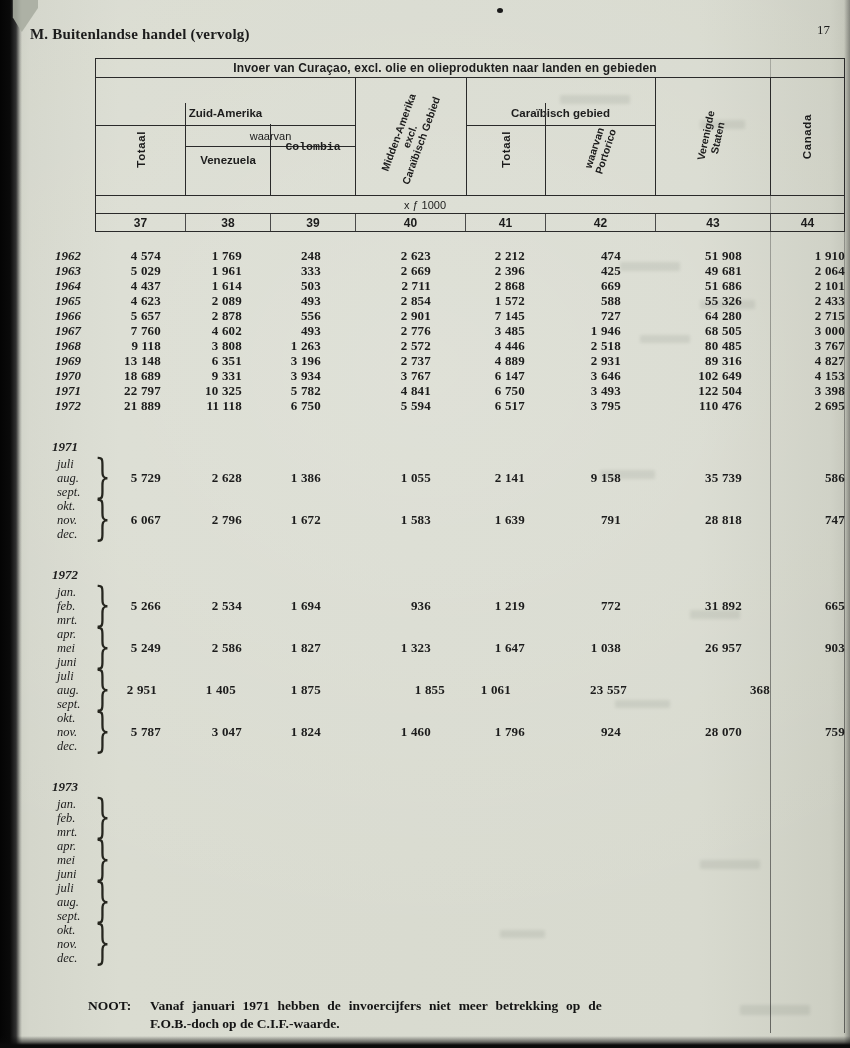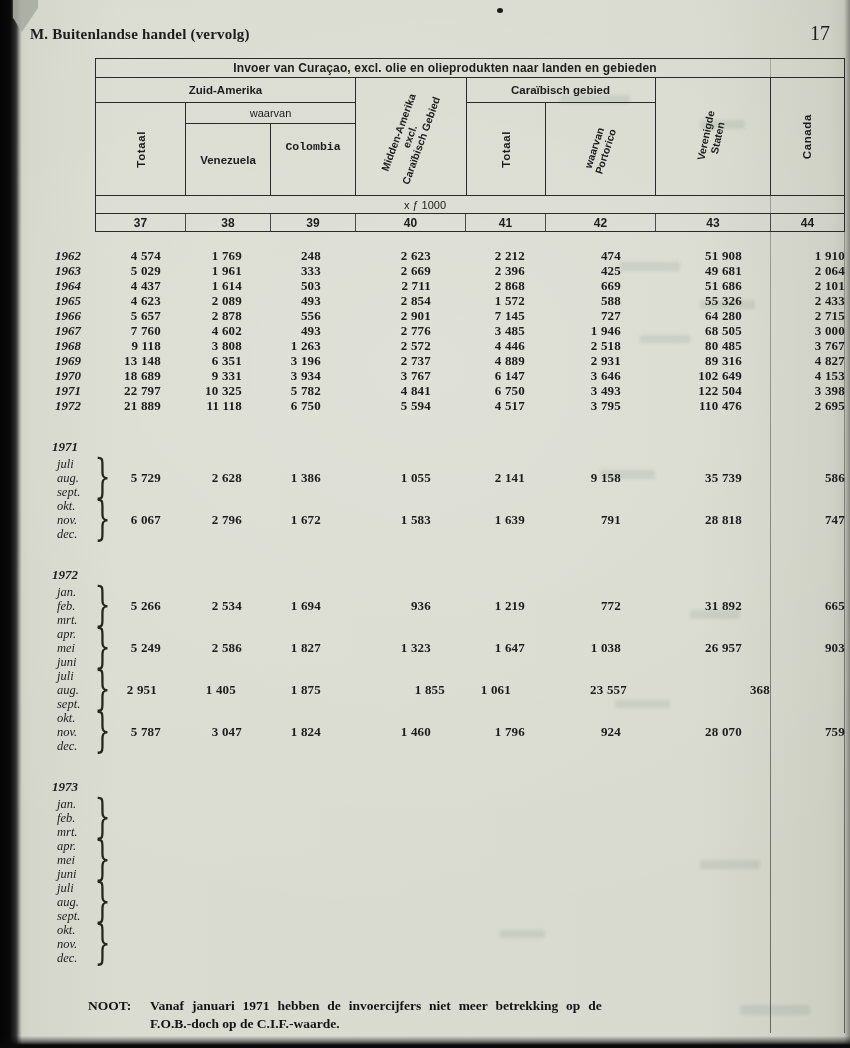--- a/index.html
+++ b/index.html
@@ -22,32 +22,32 @@
   .right-edge { position:absolute; right:0; top:0; width:6px; height:100%;
     background:linear-gradient(to left, rgba(20,20,20,0.35), transparent); }
   .speck { position:absolute; background:#1a1a1a; border-radius:50%; }
   .ghost { position:absolute; background:rgba(70,75,70,0.10); filter:blur(1.5px); border-radius:2px; }
   .vrule { position:absolute; width:1px; top:58px; height:975px;
     background:linear-gradient(to bottom, rgba(30,30,30,0.25), rgba(30,30,30,0.6)); }
 
   
   .sec-header { position:absolute; left:30px; top:26px; font-family:"Liberation Serif",serif;
     font-weight:bold; font-size:15px; letter-spacing:0.2px; }
-  .pg-num { position:absolute; right:20px; top:22px; font-family:"Liberation Serif",serif; font-size:20px; }
+  .pg-num { position:absolute; right:20px; top:22px; font-family:"Liberation Serif",serif; font-size:13px; }
 
   
   .content { position:absolute; left:0; top:58px; width:845px; }
   .thead { position:relative; margin-left:95px; width:750px; height:174px; border:1px solid #2a2a2a; }
   .t-title { height:19px; border-bottom:1px solid #2a2a2a; display:flex; align-items:center; justify-content:center;
     font-size:12px; font-weight:bold; letter-spacing:0.15px; }
   .t-title span { transform:translateX(-25px); }
   .band { position:relative; height:118px; border-bottom:1px solid #2a2a2a; }
   .bcell { position:absolute; display:flex; align-items:center; justify-content:center;
     font-size:11.5px; font-weight:bold; }
-  .bline-b { border-bottom:1px solid #2a2a2a; }
+  .bline-b { border-bottom:1px solid #2a2a2a;margin-top:23px; }
   .plain { font-weight:normal; font-size:11px; }
   .vl { position:absolute; width:1px; background:#2a2a2a; }
   .vert { writing-mode:vertical-rl; transform:rotate(180deg); font-size:11.5px; font-weight:bold; letter-spacing:0.6px; }
   .slant { white-space:pre-line; text-align:center; font-size:10.5px; font-weight:bold; line-height:1.12; }
   .r70 { transform:rotate(-70deg); }
   .r72 { transform:rotate(-72deg); }
   .r78 { transform:rotate(-78deg); }
   .unit-row { height:18px; border-bottom:1px solid #2a2a2a; display:flex; align-items:center; justify-content:center; font-size:11px; }
   .unit-row span { transform:translateX(-45px); }
   .nums-row { height:17px; display:grid; grid-template-columns:90px 85px 85px 110px 80px 110px 115px 73px; }
@@ -283,21 +283,21 @@
             <div class="val c5">3 493</div>
             <div class="val c6">122 504</div>
             <div class="val c7">3 398</div>
           </div>
           <div class="grid-cols yrow">
             <div class="rlabel">1972</div>
             <div class="val c0">21 889</div>
             <div class="val c1">11 118</div>
             <div class="val c2">6 750</div>
             <div class="val c3">5 594</div>
-            <div class="val c4">4 517</div>
+            <div class="val c4">6 517</div>
             <div class="val c5">3 795</div>
             <div class="val c6">110 476</div>
             <div class="val c7">2 695</div>
           </div>
         </div>
       <div id="month-sections">
           <div class="msec">
             <div class="grid-cols sec-year-row">
               <div class="rlabel">1971</div>
             </div>

